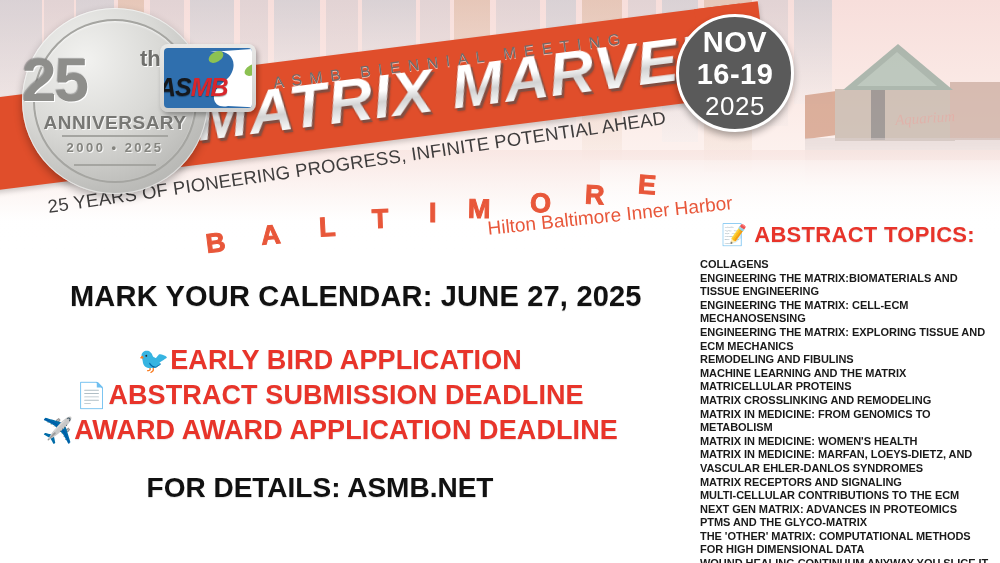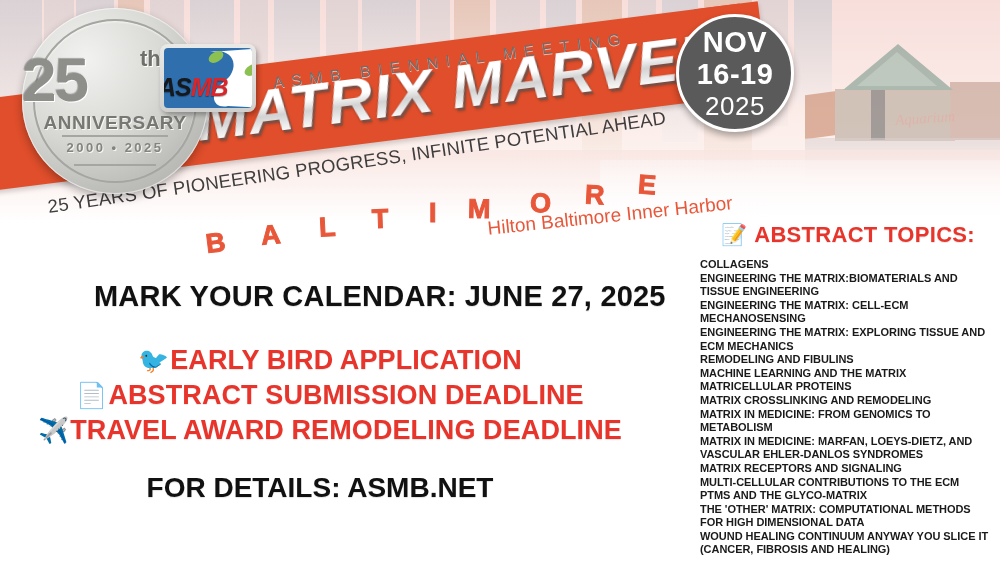--- a/index.html
+++ b/index.html
@@ -201,21 +201,21 @@
     position:absolute; left:-6px; bottom:6px;
     font-size:25px; font-weight:bold; font-style:italic;
     letter-spacing:-1px; z-index:4;
     text-shadow:0 1px 1px rgba(0,0,0,.35);
   }
   .asmb-txt .a { color:#15181c; }
   .asmb-txt .b { color:#d8262b; }
 
   
   .mark {
-    position:absolute; left:94px; top:280px;
+    position:absolute; left:70px; top:280px;
     font-size:29px; font-weight:bold; color:#111111;
     letter-spacing:.2px; white-space:nowrap;
     text-shadow:0 1px 1px rgba(0,0,0,.12);
   }
 
   
   .deadlines { position:absolute; left:20px; top:345px; width:620px; }
   .dl-row {
     display:flex; align-items:center; justify-content:center;
     margin-bottom:4px; white-space:nowrap;
@@ -351,41 +351,43 @@
     <div class="dl-row">
       <span class="dl-ico">🐦</span>
       <span class="dl-txt">EARLY BIRD APPLICATION</span>
     </div>
     <div class="dl-row">
       <span class="dl-ico">📄</span>
       <span class="dl-txt">ABSTRACT SUBMISSION DEADLINE</span>
     </div>
     <div class="dl-row">
       <span class="dl-ico">✈️</span>
-      <span class="dl-txt">TRAVEL AWARD REMODELING DEADLINE</span>
+      <span class="dl-txt">AWARD AWARD APPLICATION DEADLINE</span>
     </div>
   </div>
 
   <div class="details">FOR DETAILS: ASMB.NET</div>
 
   <div class="topics">
     <div class="topics-head">
       <span class="ico">📝</span>
       <span class="t">ABSTRACT TOPICS:</span>
     </div>
     <div class="topic">COLLAGENS</div>
     <div class="topic">ENGINEERING THE MATRIX:BIOMATERIALS AND TISSUE ENGINEERING</div>
     <div class="topic">ENGINEERING THE MATRIX: CELL-ECM MECHANOSENSING</div>
     <div class="topic">ENGINEERING THE MATRIX: EXPLORING TISSUE AND ECM MECHANICS</div>
     <div class="topic">REMODELING AND FIBULINS</div>
     <div class="topic">MACHINE LEARNING AND THE MATRIX</div>
     <div class="topic">MATRICELLULAR PROTEINS</div>
     <div class="topic">MATRIX CROSSLINKING AND REMODELING</div>
     <div class="topic">MATRIX IN MEDICINE: FROM GENOMICS TO METABOLISM</div>
+    <div class="topic">MATRIX IN MEDICINE: WOMEN'S HEALTH</div>
     <div class="topic">MATRIX IN MEDICINE: MARFAN, LOEYS-DIETZ, AND VASCULAR EHLER-DANLOS SYNDROMES</div>
     <div class="topic">MATRIX RECEPTORS AND SIGNALING</div>
     <div class="topic">MULTI-CELLULAR CONTRIBUTIONS TO THE ECM</div>
+    <div class="topic">NEXT GEN MATRIX: ADVANCES IN PROTEOMICS</div>
     <div class="topic">PTMS AND THE GLYCO-MATRIX</div>
     <div class="topic">THE 'OTHER' MATRIX: COMPUTATIONAL METHODS FOR HIGH DIMENSIONAL DATA</div>
     <div class="topic">WOUND HEALING CONTINUUM ANYWAY YOU SLICE IT (CANCER, FIBROSIS AND HEALING)</div>
   </div>
 
 </div>
 
 </body></html>

